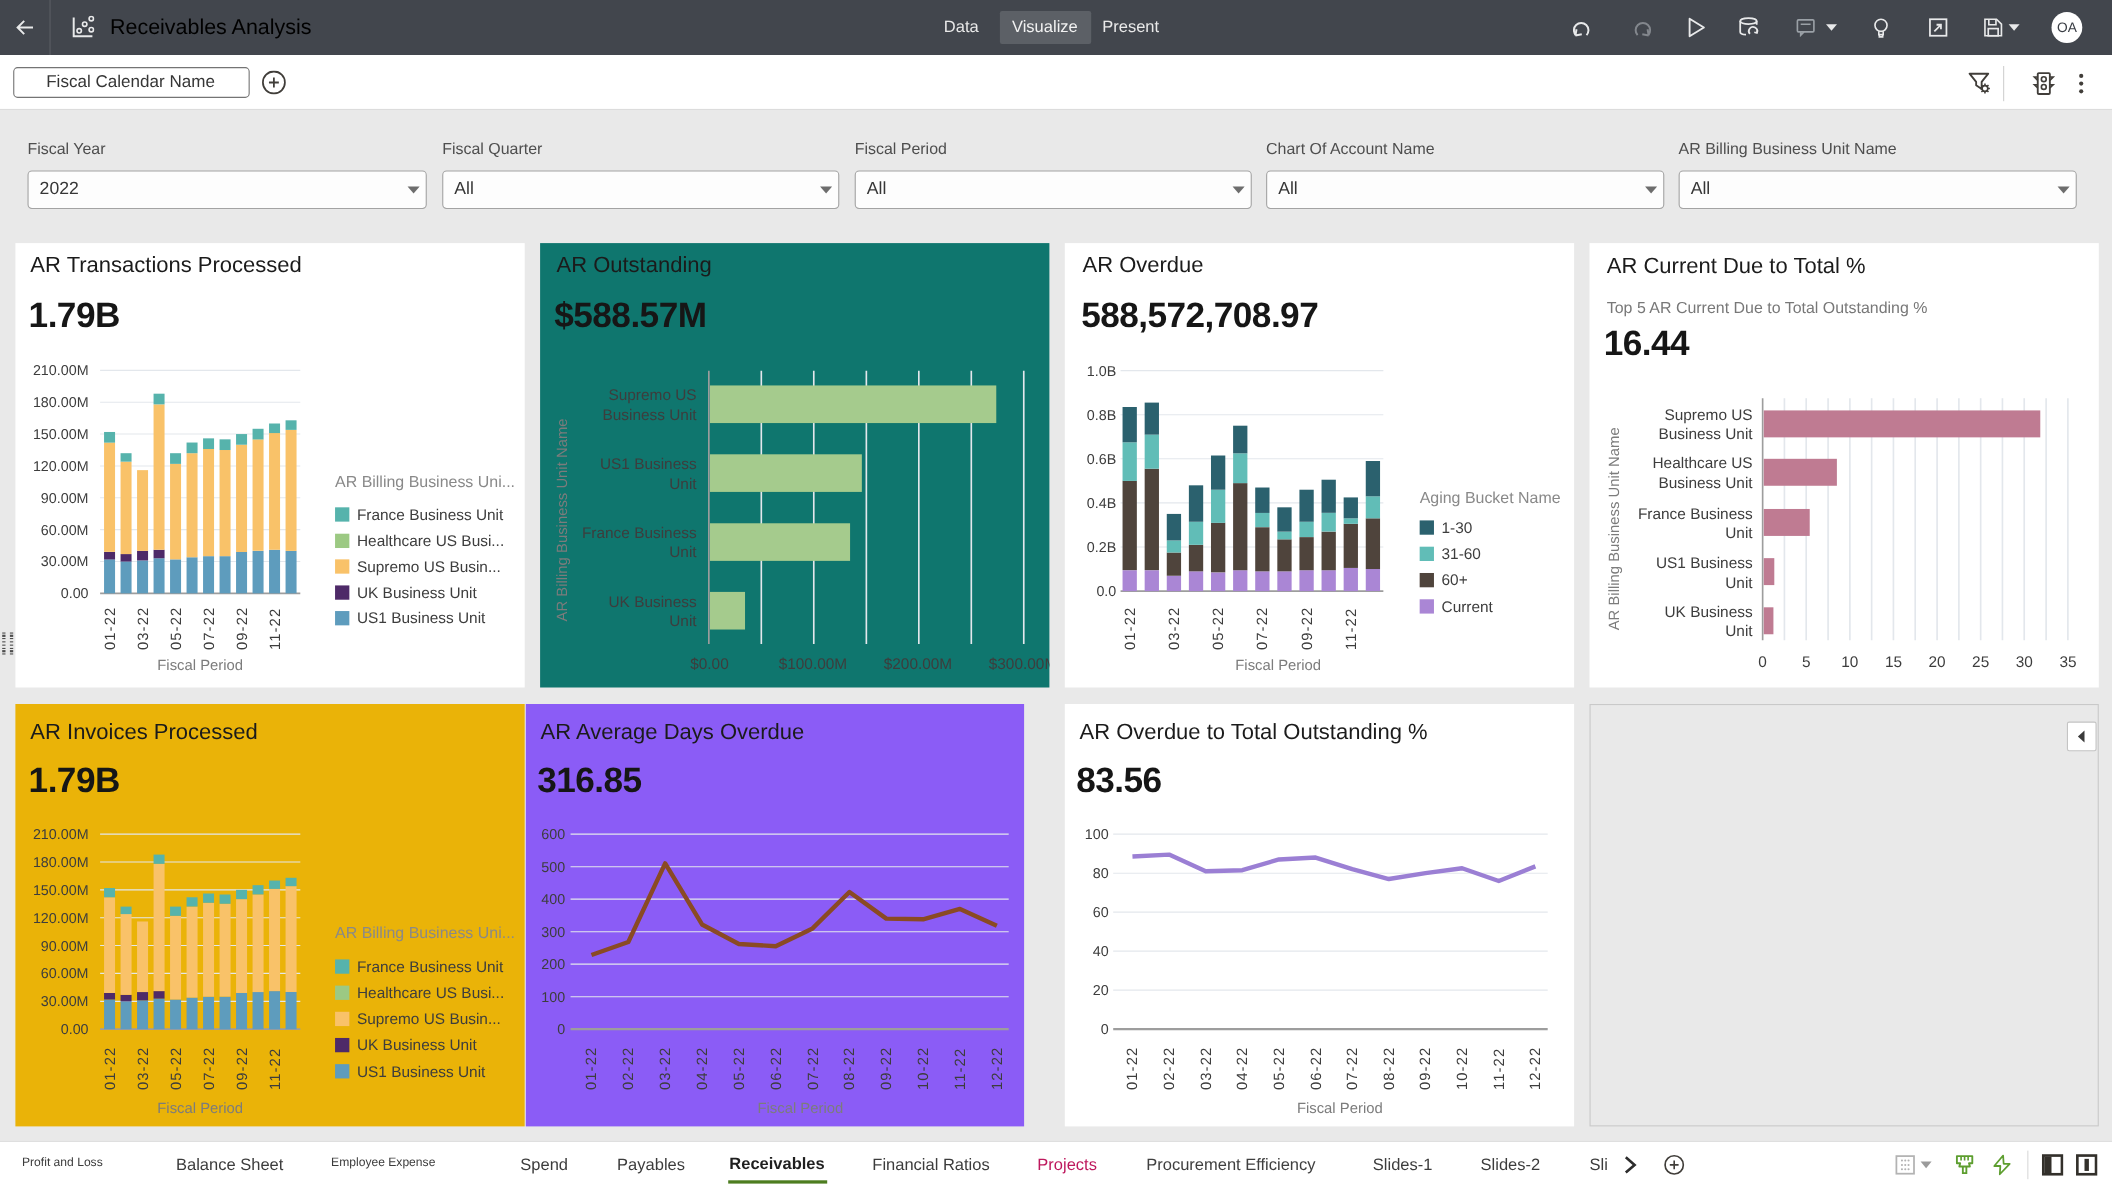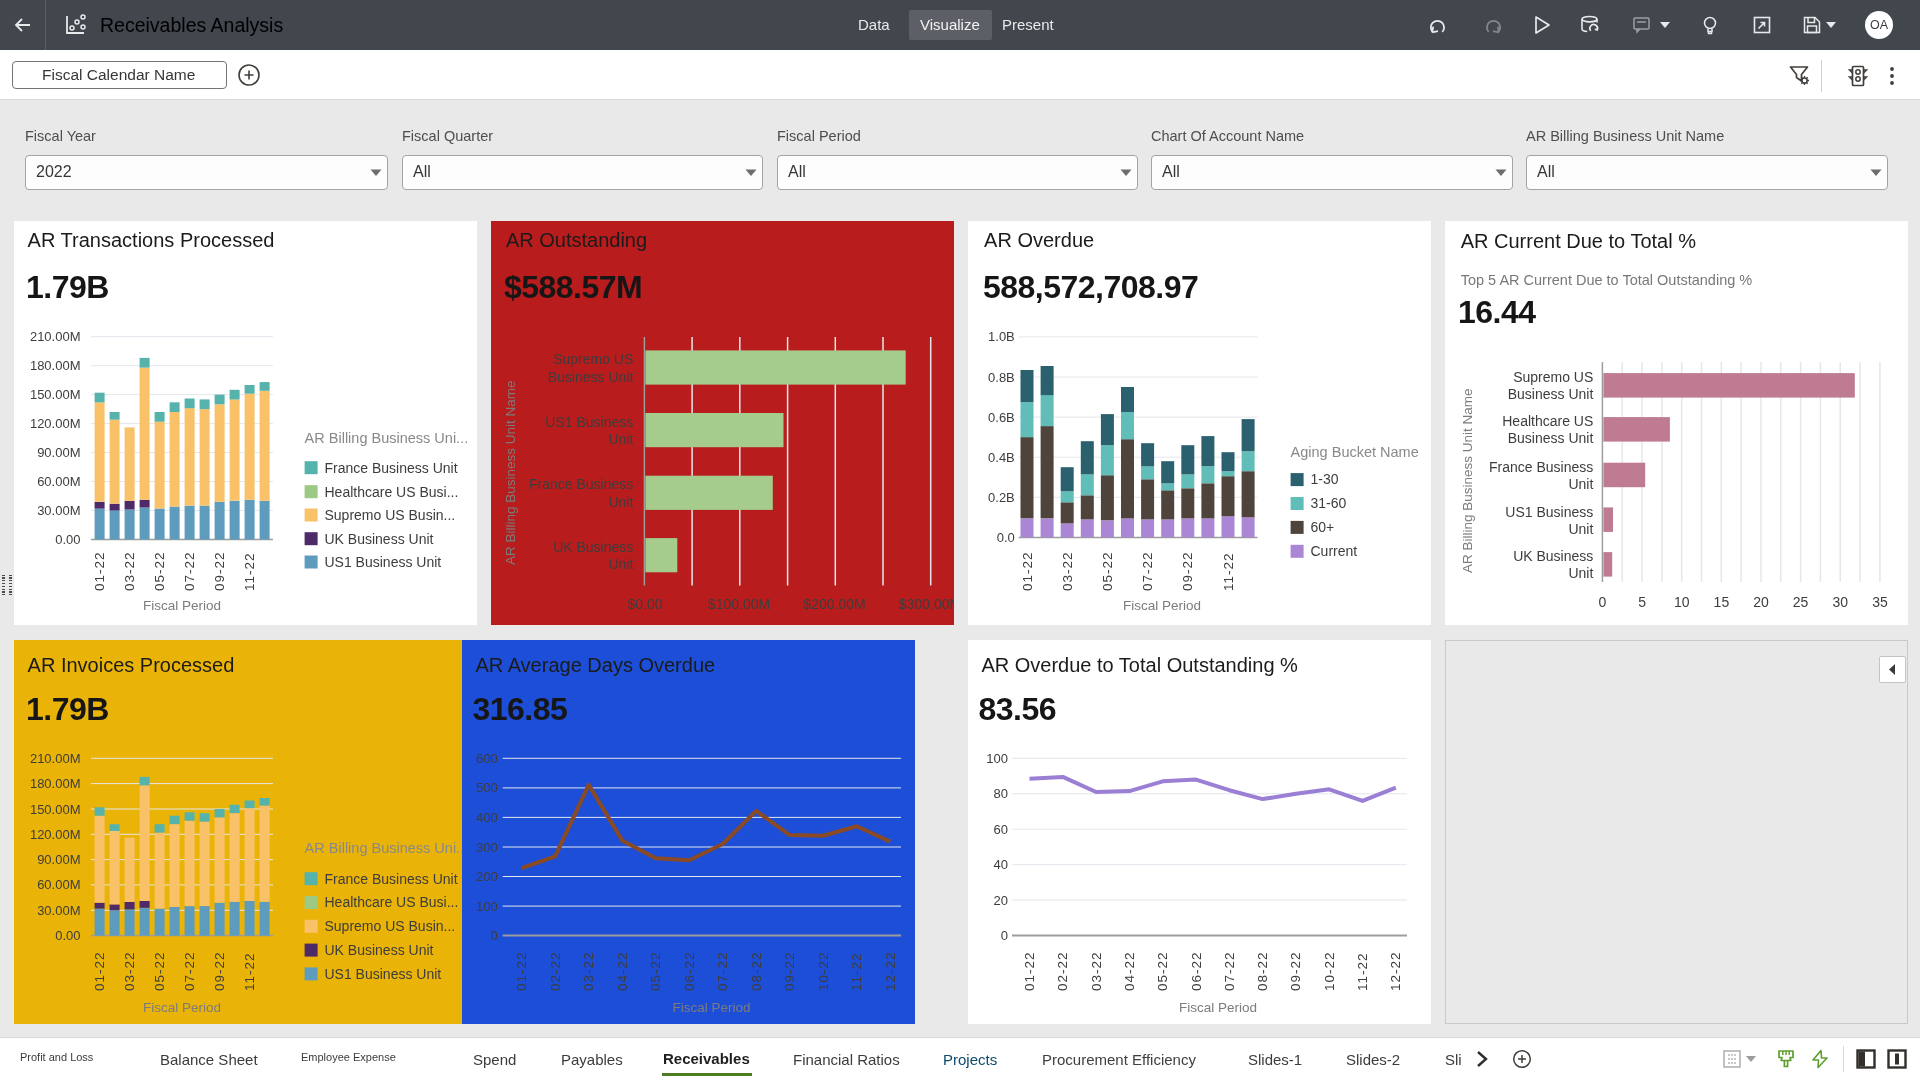--- a/index.html
+++ b/index.html
@@ -195,21 +195,21 @@
       <text x="310.5" y="251.5" font-size="14" fill="#3d3d3d">France Business Unit</text>
       <rect x="290.6" y="264.2" width="13.0" height="13.0" fill="#9cc983"></rect>
       <text x="310.5" y="275.5" font-size="14" fill="#3d3d3d">Healthcare US Busi...</text>
       <rect x="290.6" y="287.5" width="13.0" height="13.0" fill="#f9c269"></rect>
       <text x="310.5" y="298.8" font-size="14" fill="#3d3d3d">Supremo US Busin...</text>
       <rect x="290.6" y="311.2" width="13.0" height="13.0" fill="#4e2a68"></rect>
       <text x="310.5" y="322.5" font-size="14" fill="#3d3d3d">UK Business Unit</text>
       <rect x="290.6" y="334.5" width="13.0" height="13.0" fill="#5e9cbd"></rect>
       <text x="310.5" y="345.8" font-size="14" fill="#3d3d3d">US1 Business Unit</text>
     </svg></div>
-<div style="position:absolute;left:491px;top:221px;width:463px;height:404px;background:#b91c1c"><svg width="463" height="404" viewBox="0 0 463 404" font-family="&quot;Liberation Sans&quot;, sans-serif">
+<div style="position:absolute;left:491px;top:221px;width:463px;height:404px;background:#0f766e"><svg width="463" height="404" viewBox="0 0 463 404" font-family="&quot;Liberation Sans&quot;, sans-serif">
       <text x="14.9" y="26.0" font-size="20" fill="#1b1b1b">AR Outstanding</text>
       <text x="12.9" y="76.5" font-size="32" fill="#161616" font-weight="700" letter-spacing="-0.5">$588.57M</text>
       <line x1="201.1" y1="116.0" x2="201.1" y2="364.5" stroke="#e3e7ec" stroke-width="1.5"></line>
       <line x1="248.8" y1="116.0" x2="248.8" y2="364.5" stroke="#e3e7ec" stroke-width="1.5"></line>
       <line x1="296.6" y1="116.0" x2="296.6" y2="364.5" stroke="#e3e7ec" stroke-width="1.5"></line>
       <line x1="344.3" y1="116.0" x2="344.3" y2="364.5" stroke="#e3e7ec" stroke-width="1.5"></line>
       <line x1="392.0" y1="116.0" x2="392.0" y2="364.5" stroke="#e3e7ec" stroke-width="1.5"></line>
       <line x1="439.7" y1="116.0" x2="439.7" y2="364.5" stroke="#e3e7ec" stroke-width="1.5"></line>
       <line x1="153.4" y1="116.0" x2="153.4" y2="364.5" stroke="#9d9d9d" stroke-width="1.5"></line>
       <rect x="154.4" y="129.4" width="260.3" height="34.2" fill="#a5cb8d"></rect>
@@ -424,21 +424,21 @@
       <text x="310.5" y="243.5" font-size="14" fill="#3d3d3d">France Business Unit</text>
       <rect x="290.6" y="256.0" width="13.0" height="13.0" fill="#9cc983"></rect>
       <text x="310.5" y="267.3" font-size="14" fill="#3d3d3d">Healthcare US Busi...</text>
       <rect x="290.6" y="279.8" width="13.0" height="13.0" fill="#f9c269"></rect>
       <text x="310.5" y="291.1" font-size="14" fill="#3d3d3d">Supremo US Busin...</text>
       <rect x="290.6" y="303.6" width="13.0" height="13.0" fill="#4e2a68"></rect>
       <text x="310.5" y="314.9" font-size="14" fill="#3d3d3d">UK Business Unit</text>
       <rect x="290.6" y="327.4" width="13.0" height="13.0" fill="#5e9cbd"></rect>
       <text x="310.5" y="338.7" font-size="14" fill="#3d3d3d">US1 Business Unit</text>
     </svg></div>
-<div style="position:absolute;left:462px;top:640px;width:453px;height:384px;background:#1d4ed8"><svg width="463" height="384" viewBox="0 0 463 384" font-family="&quot;Liberation Sans&quot;, sans-serif">
+<div style="position:absolute;left:478px;top:640px;width:453px;height:384px;background:#8b5cf6"><svg width="463" height="384" viewBox="0 0 463 384" font-family="&quot;Liberation Sans&quot;, sans-serif">
       <text x="13.4" y="31.8" font-size="20" fill="#1b1b1b">AR Average Days Overdue</text>
       <text x="10.4" y="80.0" font-size="32" fill="#161616" font-weight="700" letter-spacing="-0.5">316.85</text>
       <text x="35.8" y="300.1" font-size="13" fill="#3d3d3d" text-anchor="end">0</text>
       <line x1="40.7" y1="266.1" x2="439.0" y2="266.1" stroke="#e3e7ec" stroke-width="1"></line>
       <text x="35.8" y="270.6" font-size="13" fill="#3d3d3d" text-anchor="end">100</text>
       <line x1="40.7" y1="236.5" x2="439.0" y2="236.5" stroke="#e3e7ec" stroke-width="1"></line>
       <text x="35.8" y="241.0" font-size="13" fill="#3d3d3d" text-anchor="end">200</text>
       <line x1="40.7" y1="207.0" x2="439.0" y2="207.0" stroke="#e3e7ec" stroke-width="1"></line>
       <text x="35.8" y="211.5" font-size="13" fill="#3d3d3d" text-anchor="end">300</text>
       <line x1="40.7" y1="177.4" x2="439.0" y2="177.4" stroke="#e3e7ec" stroke-width="1"></line>
@@ -516,21 +516,21 @@
 
 <div class="abs" style="left:0;top:1037px;width:1920px;height:43px;background:#fff;border-top:1px solid #d8d8d8;box-sizing:border-box"></div>
 <div style="position:absolute;left:20px;top:1051px;font-size:11px;color:#3c3c3c">Profit and Loss</div>
 <div style="position:absolute;left:160px;top:1051px;font-size:15px;color:#3c3c3c">Balance Sheet</div>
 <div style="position:absolute;left:301px;top:1051px;font-size:11px;color:#3c3c3c">Employee Expense</div>
 <div style="position:absolute;left:473px;top:1051px;font-size:15px;color:#3c3c3c">Spend</div>
 <div style="position:absolute;left:561px;top:1051px;font-size:15px;color:#3c3c3c">Payables</div>
 <div style="position:absolute;left:663px;top:1050px;font-size:15px;color:#1f1f1f;font-weight:700">Receivables</div>
 <div style="position:absolute;left:662px;top:1073px;width:90px;height:3px;background:#4d7d20"></div>
 <div style="position:absolute;left:793px;top:1051px;font-size:15px;color:#3c3c3c">Financial Ratios</div>
-<div style="position:absolute;left:943px;top:1051px;font-size:15px;color:#0c4a6e">Projects</div>
+<div style="position:absolute;left:943px;top:1051px;font-size:15px;color:#be185d">Projects</div>
 <div style="position:absolute;left:1042px;top:1051px;font-size:15px;color:#404040">Procurement Efficiency</div>
 <div style="position:absolute;left:1248px;top:1051px;font-size:15px;color:#3c3c3c">Slides-1</div>
 <div style="position:absolute;left:1346px;top:1051px;font-size:15px;color:#3c3c3c">Slides-2</div>
 <div style="position:absolute;left:1445px;top:1051px;font-size:15px;color:#3c3c3c">Sli</div>
 <svg style="position:absolute;left:1472px;top:1049px" width="20" height="20" viewBox="0 0 20 20">
     <path d="M6 3 L14 10 L6 17" stroke="#2d2d2d" stroke-width="2.4" fill="none"></path>
   </svg>
 <svg style="position:absolute;left:1512px;top:1049px" width="20" height="20" viewBox="0 0 20 20">
     <circle cx="10" cy="10" r="8.3" stroke="#413e3a" stroke-width="1.5" fill="none"></circle>
     <path d="M10 6 V14 M6 10 H14" stroke="#413e3a" stroke-width="1.5"></path>

